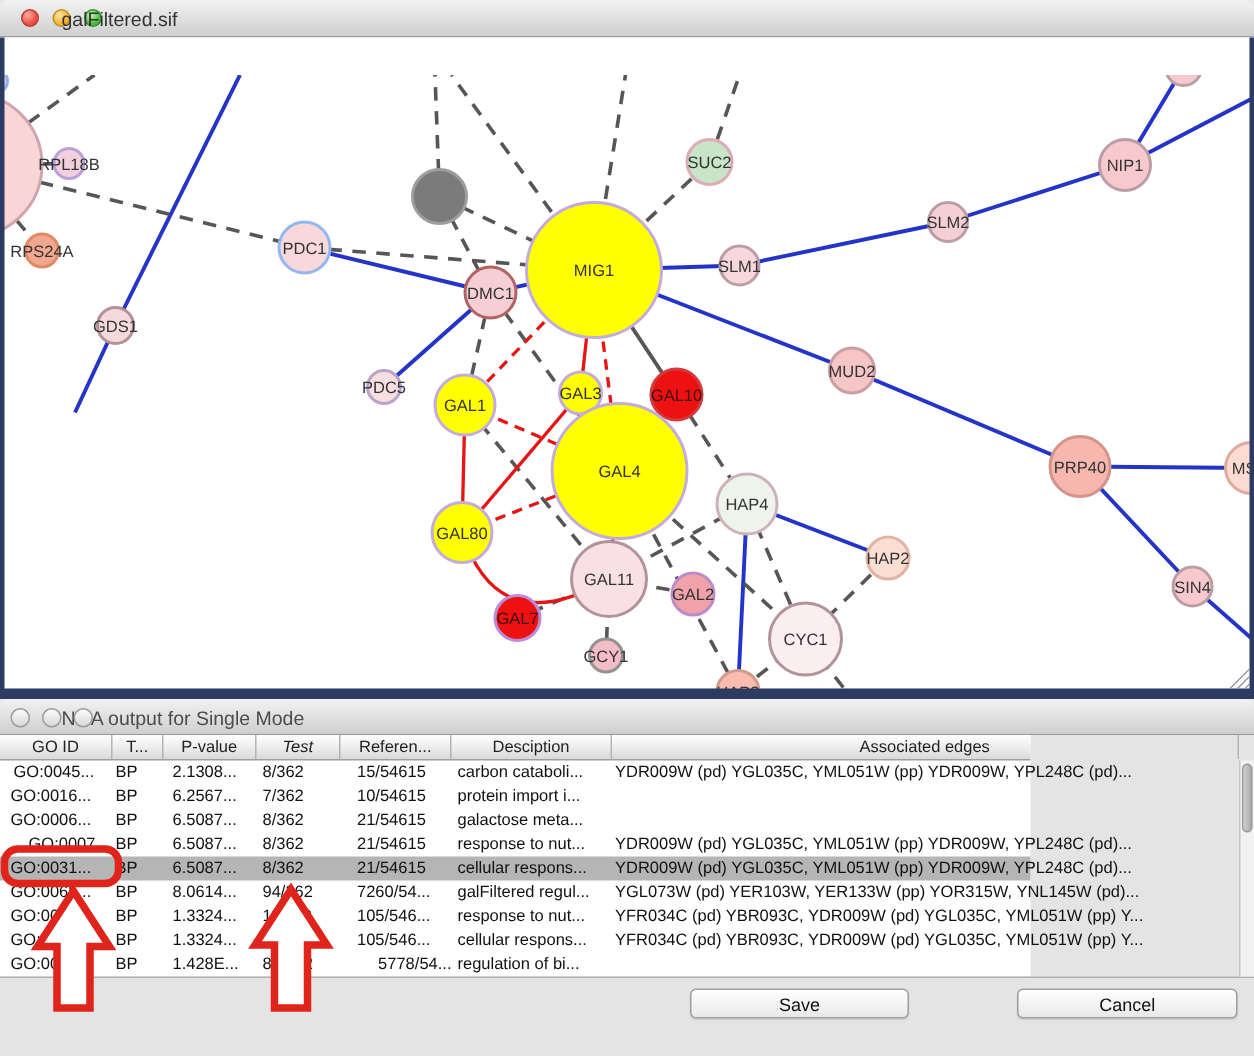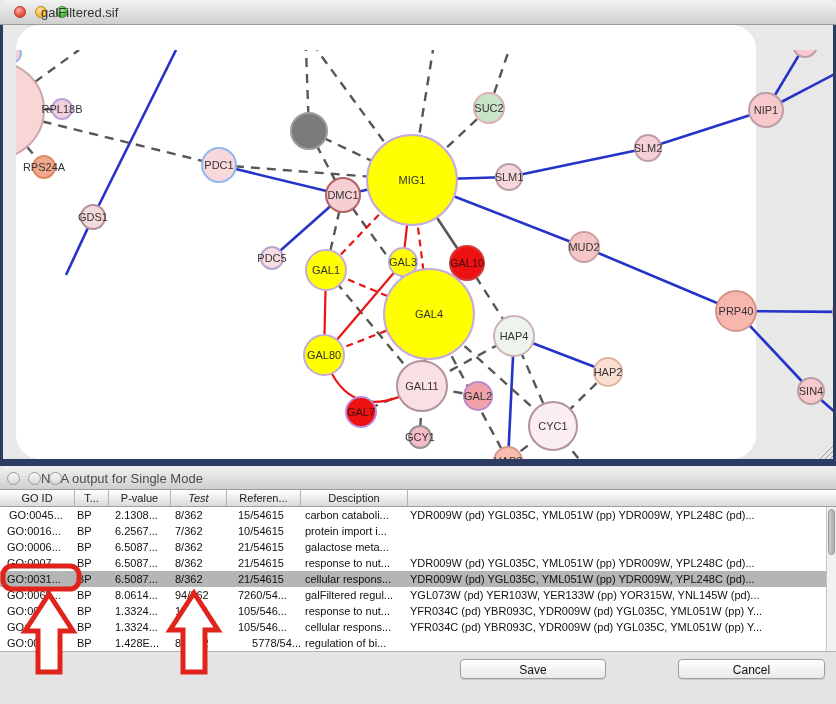--- a/index.html
+++ b/index.html
@@ -10,27 +10,27 @@
   #tb-top{top:0;height:25px;}
   #tb-bottom{top:466px;height:24px;}
   .tb-title{position:absolute;left:0;width:100%;text-align:left;top:5px;font-size:13px;color:#333;margin-left:41px;}
   #tb-bottom .tb-title{color:#4c4c4c;}
   .tl{position:absolute;width:12px;height:12px;border-radius:50%;box-sizing:border-box;}
   #tl-red{left:14px;top:6px;background:radial-gradient(circle at 35% 30%,#ffada5,#ec4a3c 65%);border:1px solid #b23a30;}
   #tl-yellow{left:35px;top:6px;background:radial-gradient(circle at 35% 30%,#ffe2a0,#f5b52e 65%);border:1px solid #c08a1e;}
   #tl-green{left:56px;top:6px;background:radial-gradient(circle at 35% 30%,#c9f3b4,#47ba3b 65%);border:1px solid #2f8e2c;}
   .tl-gray{background:linear-gradient(#fafafa,#d8d8d8);border:1px solid #9b9b9b;top:472px;width:13px;height:13px;}
   #gl1{left:7px;} #gl2{left:28px;} #gl3{left:49px;}
-  #graph-area{position:absolute;top:25px;left:16px;width:740px;height:434px;background:#fff;border-radius:24px;}
+  #graph-area{position:absolute;top:25px;left:0;width:836px;height:434px;background:#fff;}
   .navy{position:absolute;background:#2b3b61;z-index:5;}
   #nv-l{top:25px;left:0;width:3px;height:441px;}
   #nv-r{top:25px;left:833px;width:3px;height:441px;}
   #nv-b{top:459px;left:0;width:836px;height:7px;}
   #bottom-bg{position:absolute;top:466px;left:0;width:836px;height:238px;background:#e4e4e4;border-radius:6px 6px 0 0;}
-  #table{position:absolute;top:490px;left:0;width:836px;height:161px;background:#fff;}
+  #table{position:absolute;top:490px;left:0;width:687px;height:161px;background:#fff;}
   #thead{display:flex;height:17px;background:linear-gradient(#ffffff,#dadada);
          border-bottom:1px solid #a0a0a0;box-sizing:border-box;}
   .hcell{font-size:11px;line-height:16px;text-align:center;color:#222;border-right:1px solid #b4b4b4;
          box-sizing:border-box;overflow:hidden;white-space:nowrap;flex:none;}
   #tbody{position:relative;}
   .trow{display:flex;height:16px;white-space:nowrap;}
   .trow.sel{background:#b5b5b5;}
   .tcell{font-size:11px;line-height:16px;color:#111;overflow:hidden;box-sizing:border-box;flex:none;}
   #vscroll{position:absolute;right:0;top:507px;width:10px;height:144px;background:#f2f2f2;
          border-left:1px solid #c6c6c6;box-sizing:border-box;z-index:6;}
@@ -194,20 +194,21 @@
 <span class="tl tl-gray" id="gl3"></span>
 
 <div id="table">
   <div id="thead">
       <div class="hcell" style="width: 75px;">GO ID</div>
       <div class="hcell" style="width: 34px;">T...</div>
       <div class="hcell" style="width: 62px;">P-value</div>
       <div class="hcell" style="width: 56px; font-style: italic;">Test</div>
       <div class="hcell" style="width: 74px;">Referen...</div>
       <div class="hcell" style="width: 107px;">Desciption</div>
+      <div class="hcell" style="width: 418px;">Associated edges</div>
     </div>
   <div id="tbody">
       <div class="trow">
         <div class="tcell" style="width: 75px; padding-left: 9px;">GO:0045...</div>
         <div class="tcell" style="width: 34px; padding-left: 2px;">BP</div>
         <div class="tcell" style="width: 62px; padding-left: 6px;">2.1308...</div>
         <div class="tcell" style="width: 56px; padding-left: 4px;">8/362</div>
         <div class="tcell" style="width: 74px; padding-left: 11px;">15/54615</div>
         <div class="tcell" style="width: 107px; padding-left: 4px;">carbon cataboli...</div>
         <div class="tcell" style="width: 418px; padding-left: 2px;">YDR009W (pd) YGL035C, YML051W (pp) YDR009W, YPL248C (pd)...</div>
@@ -222,21 +223,21 @@
       </div>
       <div class="trow">
         <div class="tcell" style="width: 75px; padding-left: 7px;">GO:0006...</div>
         <div class="tcell" style="width: 34px; padding-left: 2px;">BP</div>
         <div class="tcell" style="width: 62px; padding-left: 6px;">6.5087...</div>
         <div class="tcell" style="width: 56px; padding-left: 4px;">8/362</div>
         <div class="tcell" style="width: 74px; padding-left: 11px;">21/54615</div>
         <div class="tcell" style="width: 107px; padding-left: 4px;">galactose meta...</div>
       </div>
       <div class="trow">
-        <div class="tcell" style="width: 75px; padding-left: 7px;">GO:0007...</div>
+        <div class="tcell" style="width: 75px; padding-left: 19px;">GO:0007...</div>
         <div class="tcell" style="width: 34px; padding-left: 2px;">BP</div>
         <div class="tcell" style="width: 62px; padding-left: 6px;">6.5087...</div>
         <div class="tcell" style="width: 56px; padding-left: 4px;">8/362</div>
         <div class="tcell" style="width: 74px; padding-left: 11px;">21/54615</div>
         <div class="tcell" style="width: 107px; padding-left: 4px;">response to nut...</div>
         <div class="tcell" style="width: 418px; padding-left: 2px;">YDR009W (pd) YGL035C, YML051W (pp) YDR009W, YPL248C (pd)...</div>
       </div>
       <div class="trow sel">
         <div class="tcell" style="width: 75px; padding-left: 7px;">GO:0031...</div>
         <div class="tcell" style="width: 34px; padding-left: 2px;">BP</div>

